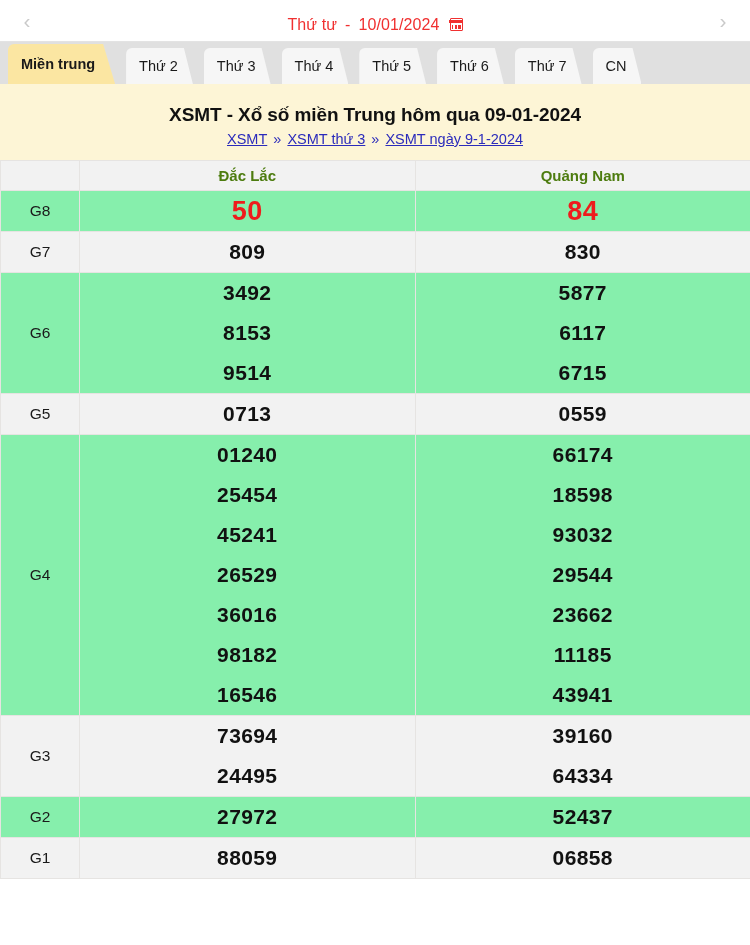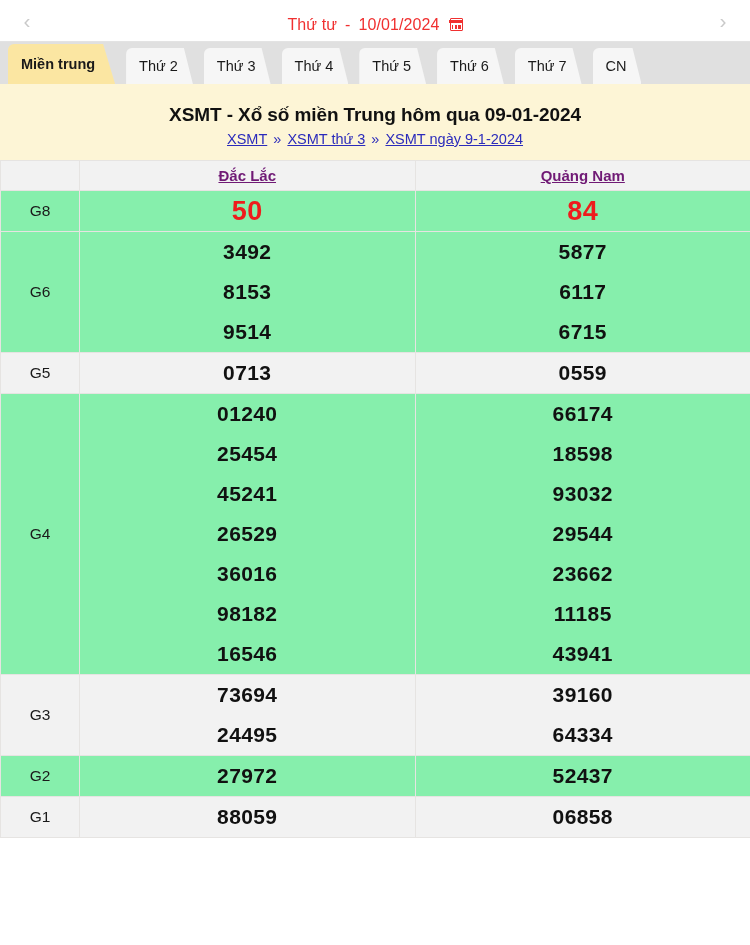--- a/index.html
+++ b/index.html
@@ -147,22 +147,21 @@
     text-align: center;
     vertical-align: middle;
     padding: 0;
   }
   .res-table thead th {
     background: #f2f2f2;
     height: 30px;
     font-weight: normal;
   }
   .prov-link {
-    color: #701a75;
-    text-decoration: underline;
+    color: #4d7c0f;
     font-size: 15px;
     font-weight: bold;
     cursor: pointer;
   }
   .row-label {
     font-size: 15.5px;
     color: #1a1a1a;
   }
   .nums {
     font-size: 21px;
@@ -251,20 +250,29 @@
   <tbody id="result-rows">
       <tr class="plain">
         <td class="row-label">G8</td>
         <td class="nums">
           <div class="hl-red">50</div>
         </td>
         <td class="nums">
           <div class="hl-red">84</div>
         </td>
       </tr>
+      <tr class="alt">
+        <td class="row-label">G7</td>
+        <td class="nums">
+          <div>809</div>
+        </td>
+        <td class="nums">
+          <div>830</div>
+        </td>
+      </tr>
       <tr class="plain">
         <td class="row-label">G6</td>
         <td class="nums">
           <div>3492</div>
           <div>8153</div>
           <div>9514</div>
         </td>
         <td class="nums">
           <div>5877</div>
           <div>6117</div>

